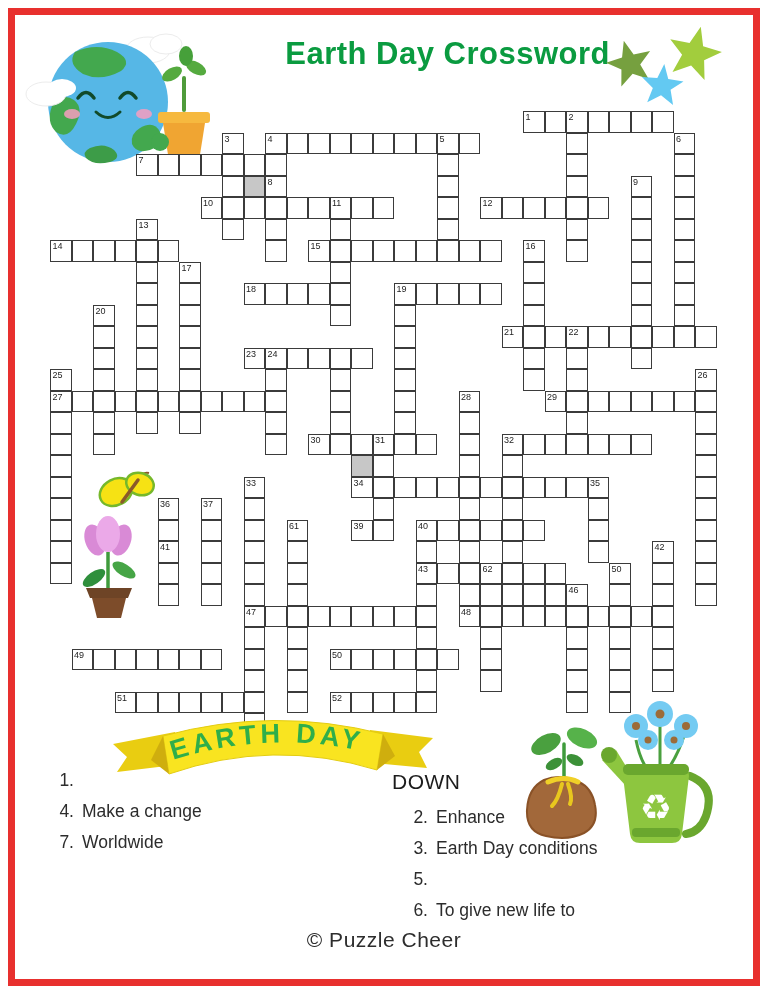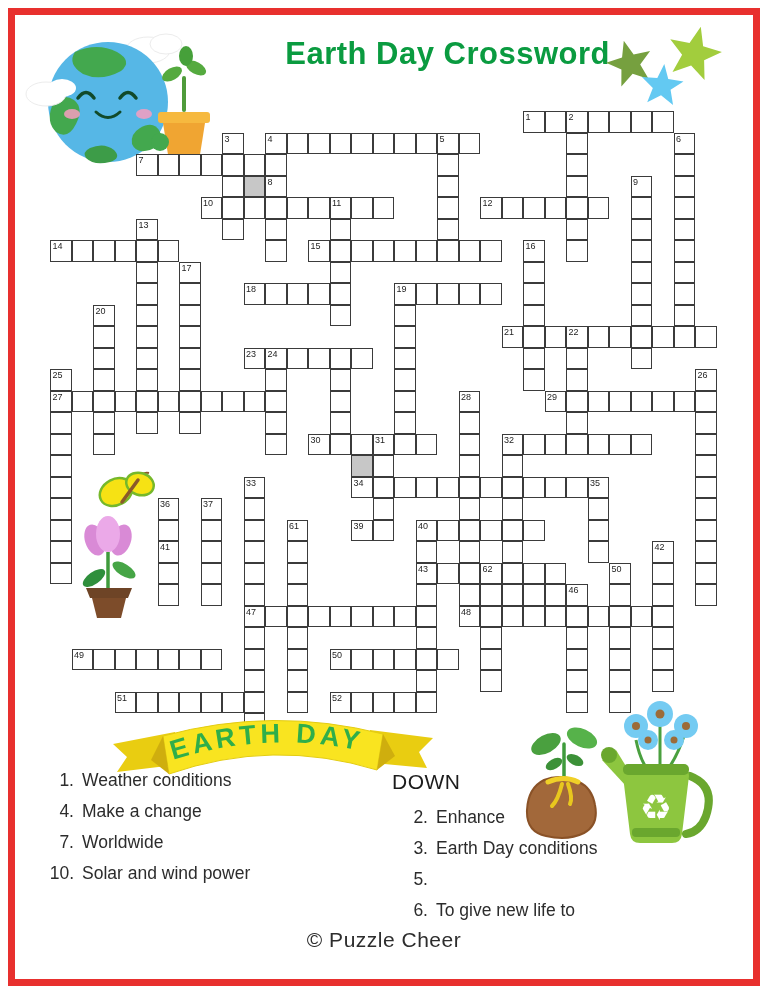--- a/index.html
+++ b/index.html
@@ -559,33 +559,28 @@
   <path id="bannerArc" d="M68,58 Q168,26 268,52" fill="none"></path>
   <text font-size="27" font-weight="bold" fill="#2fae4a" letter-spacing="4" font-family="Liberation Sans, sans-serif">
     <textPath href="#bannerArc">EARTH DAY</textPath>
   </text>
 </svg>
 
 <section class="clues clues-across">
   <div id="across-list">
       <div class="clue">
         <span class="clue-num">1.</span>
-        <span class="clue-text">Weather conditions</span>
       </div>
       <div class="clue">
         <span class="clue-num">4.</span>
         <span class="clue-text">Make a change</span>
       </div>
       <div class="clue">
         <span class="clue-num">7.</span>
         <span class="clue-text">Worldwide</span>
-      </div>
-      <div class="clue">
-        <span class="clue-num">10.</span>
-        <span class="clue-text">Solar and wind power</span>
       </div>
     </div>
 </section>
 
 <section class="clues clues-down">
   <h2>DOWN</h2>
   <div id="down-list">
       <div class="clue">
         <span class="clue-num">2.</span>
         <span class="clue-text">Enhance</span>

